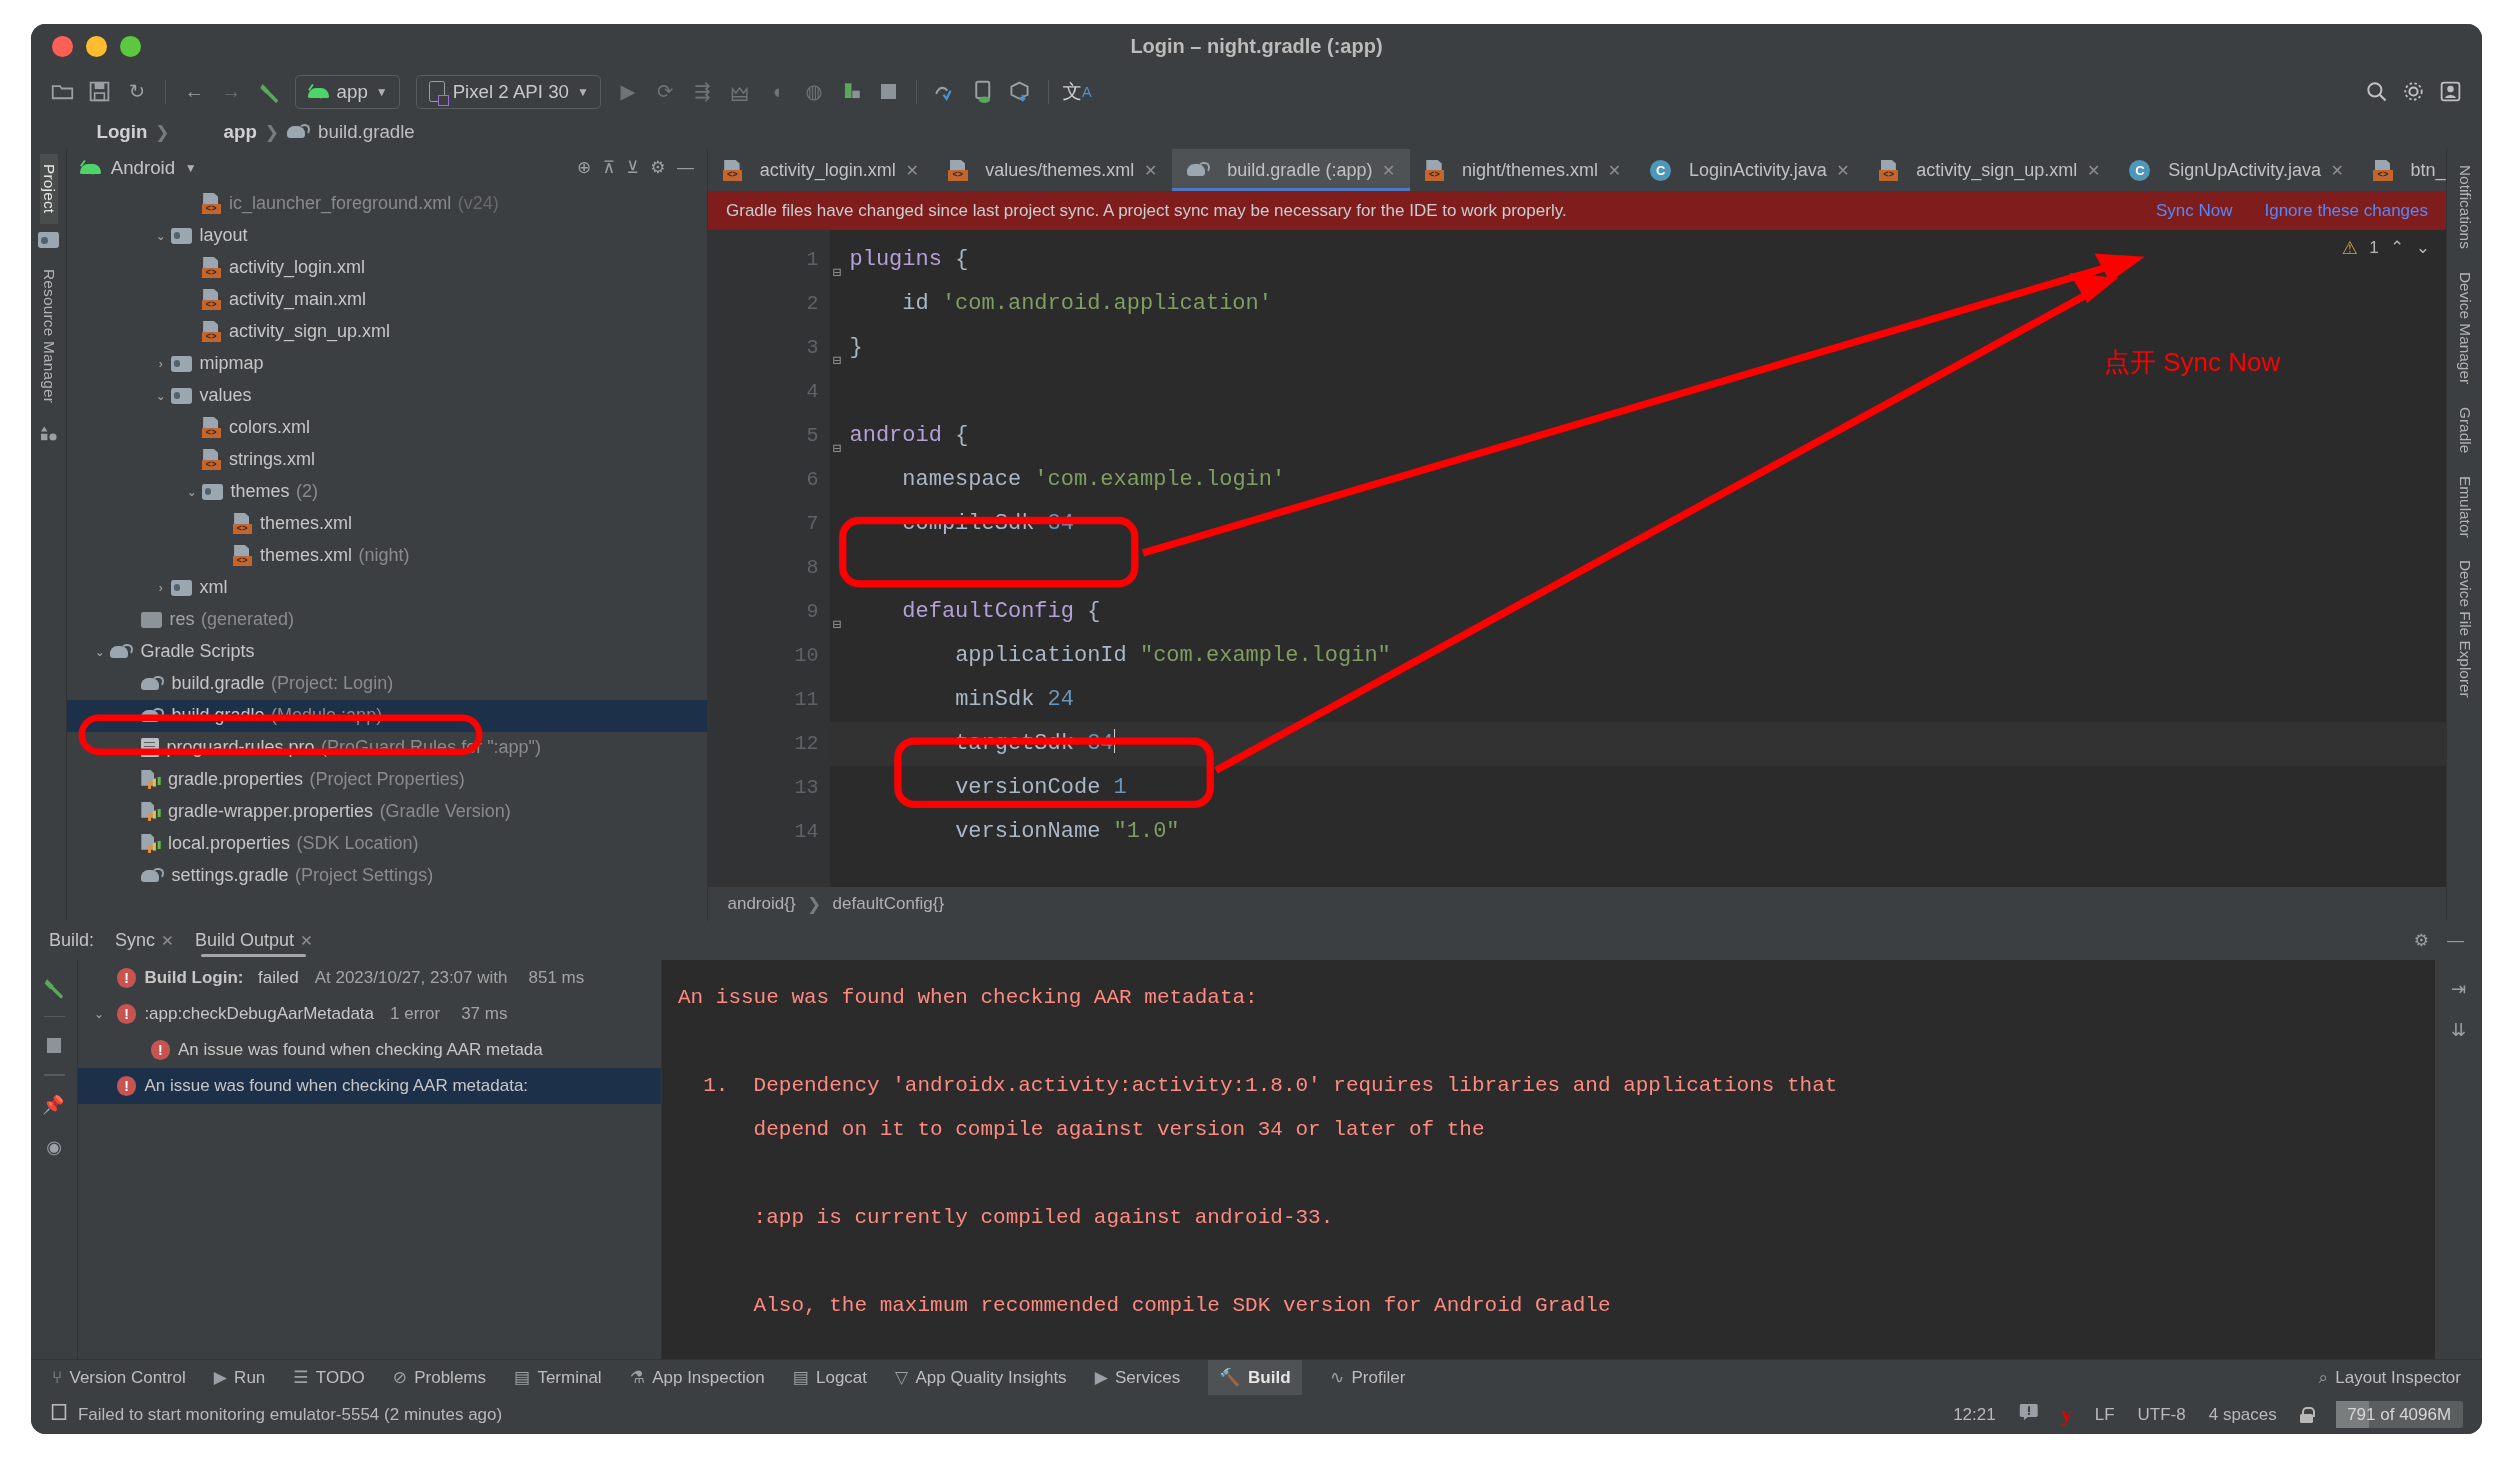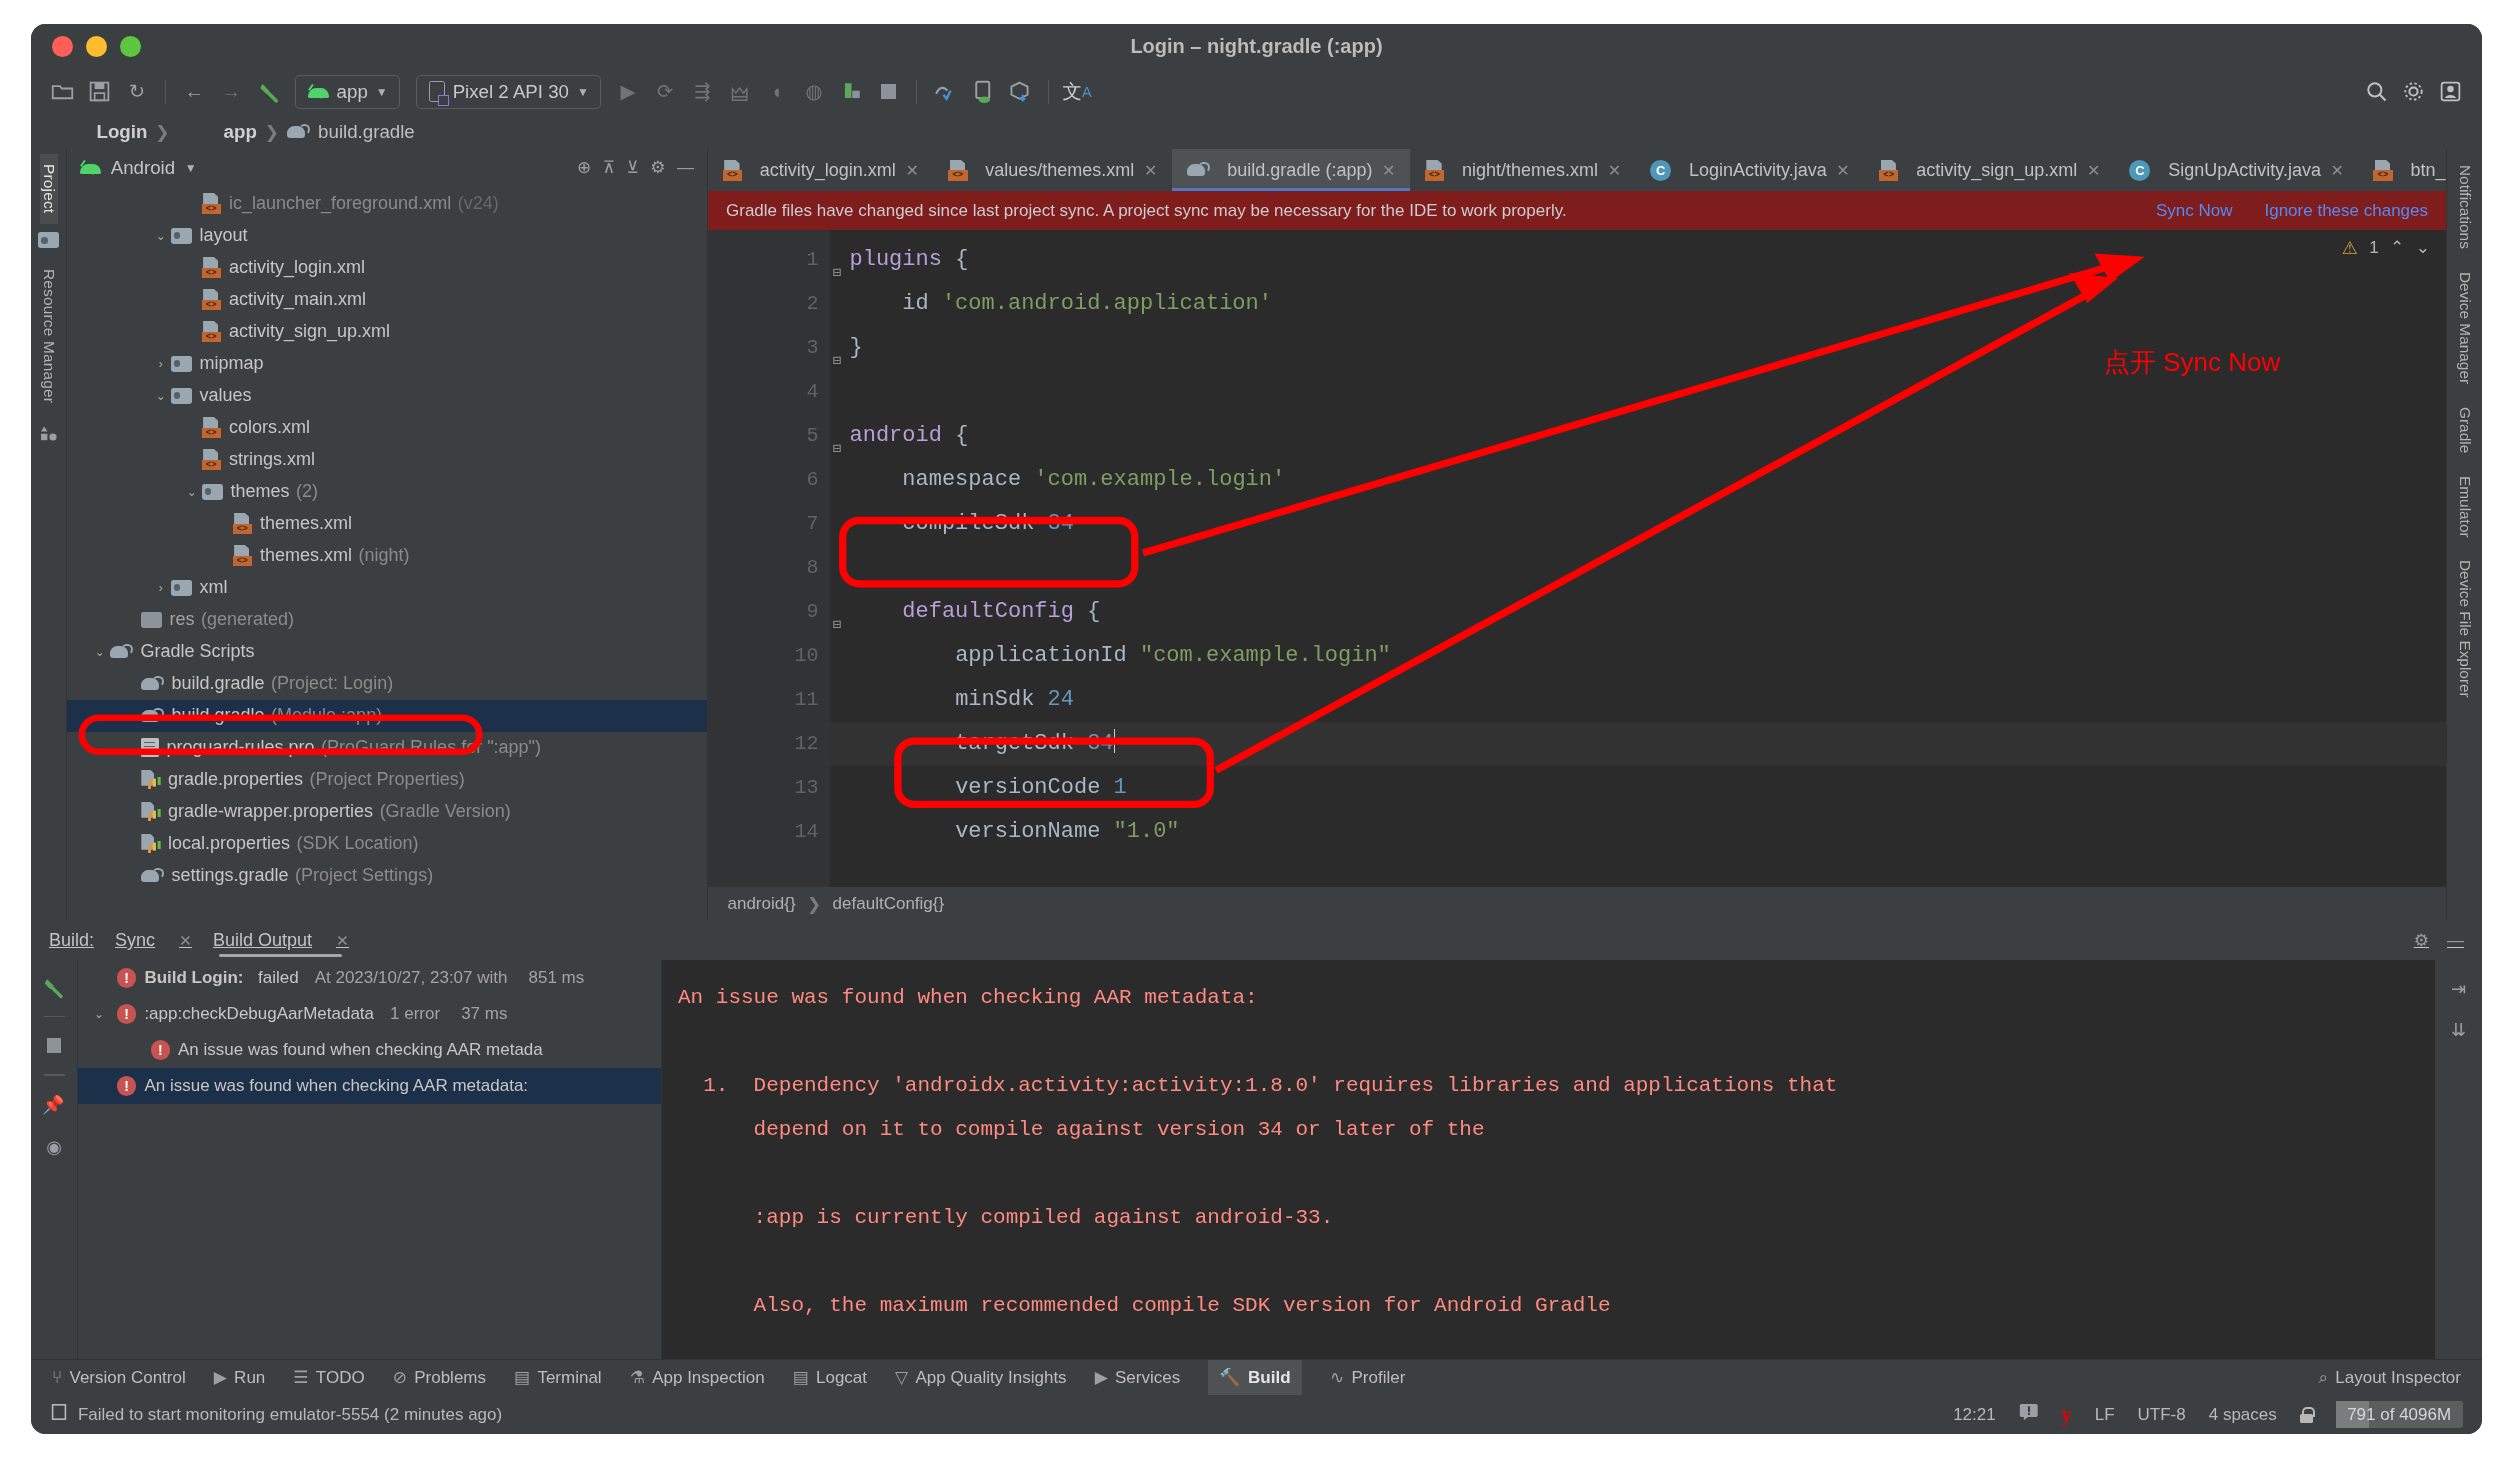--- a/index.html
+++ b/index.html
@@ -239,23 +239,23 @@
   }
   .rrail-tab {
     writing-mode: vertical-rl; color: #b4b4b4; font-size: 15.4px;
     padding: 11.4px 0; display:flex; align-items:center; gap:6.5px;
   }
 
   
   .buildpanel { flex: 0 0 438px; display: flex; flex-direction: column; background: #3c3f41; min-height:0;}
   .build-head {
     height: 39px; display: flex; align-items: center; gap: 21px;
-    padding: 0 18px; color: #c3c3c3; font-size: 18px; flex: 0 0 39px; text-decoration: underline;
-  }
-  .bh-tab { display: flex; align-items: center; gap: 24px; position: relative; height: 39px; }
+    padding: 0 18px; color: #c3c3c3; font-size: 18px; flex: 0 0 39px;
+  }
+  .bh-tab { display: flex; align-items: center; gap: 6px; position: relative; height: 39px; }
   .bh-tab.active::after {
     content:""; position:absolute; left:6.5px; right:6.5px; bottom:3.2px; height:3.2px;
     background:#a6a6a6; border-radius:1.6px;
   }
   .bh-tab .x { color: #8e8e8e; font-size: 15.4px; }
   .build-head .right { margin-left: auto; display: flex; gap: 18px; align-items:center; }
   .build-body { flex: 1 1 auto; display: flex; min-height: 0; }
   .build-rail {
     width: 47px; flex: 0 0 47px; background: #3c3f41;
     display: flex; flex-direction: column; align-items: center; gap: 14.6px;

